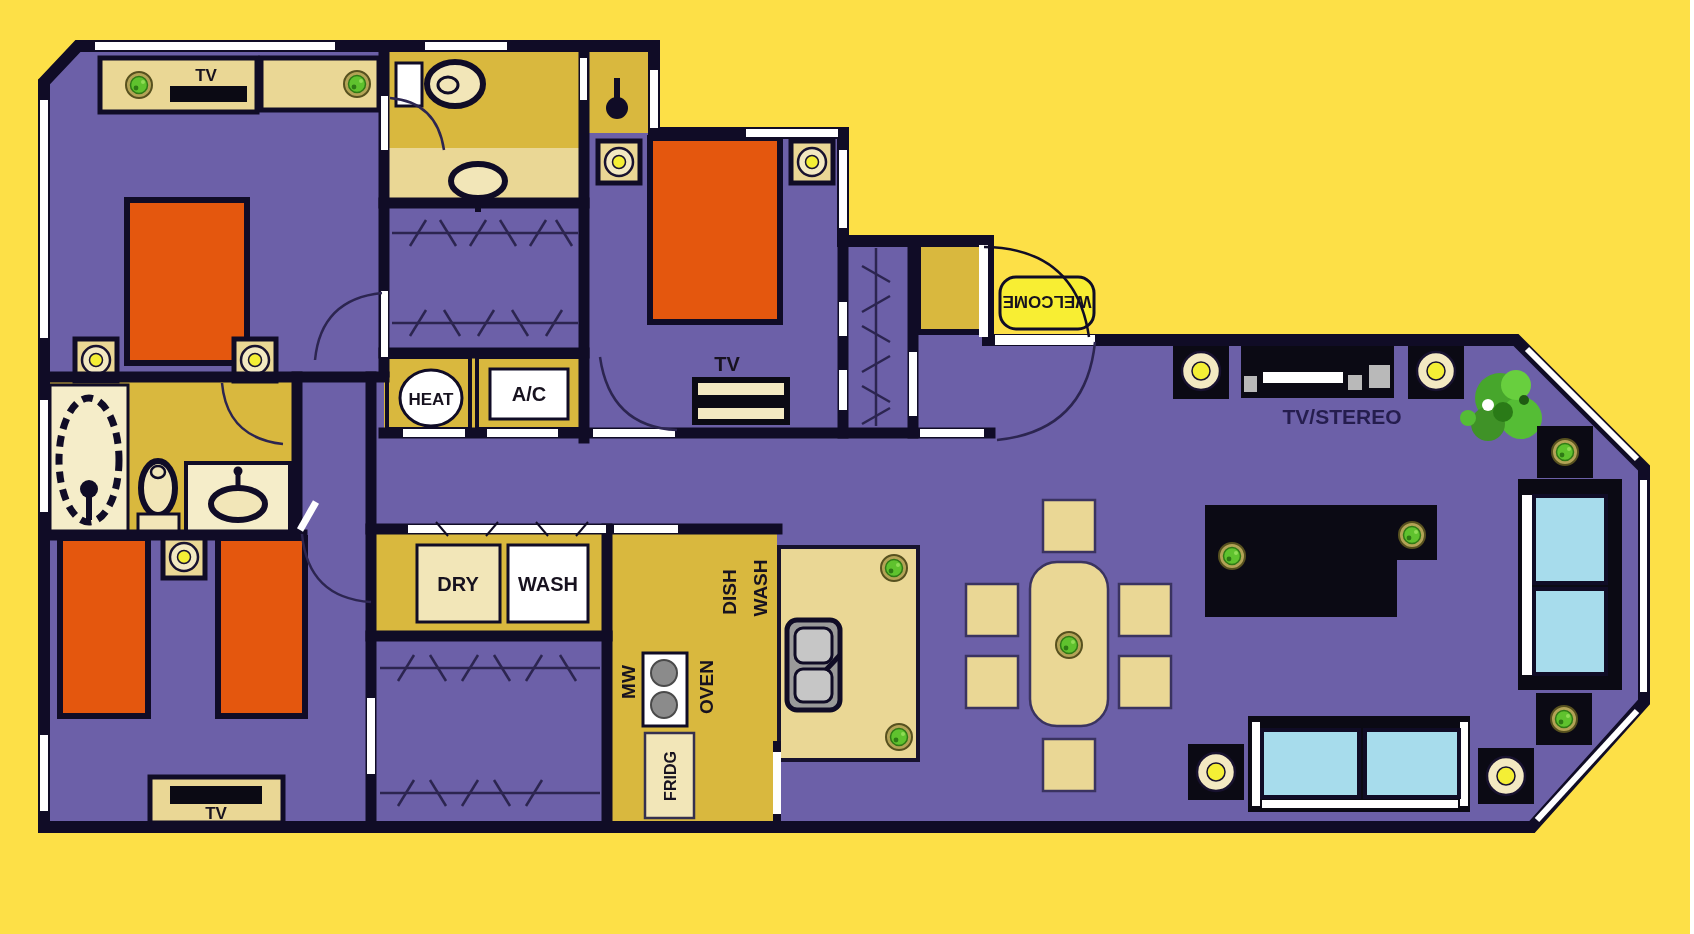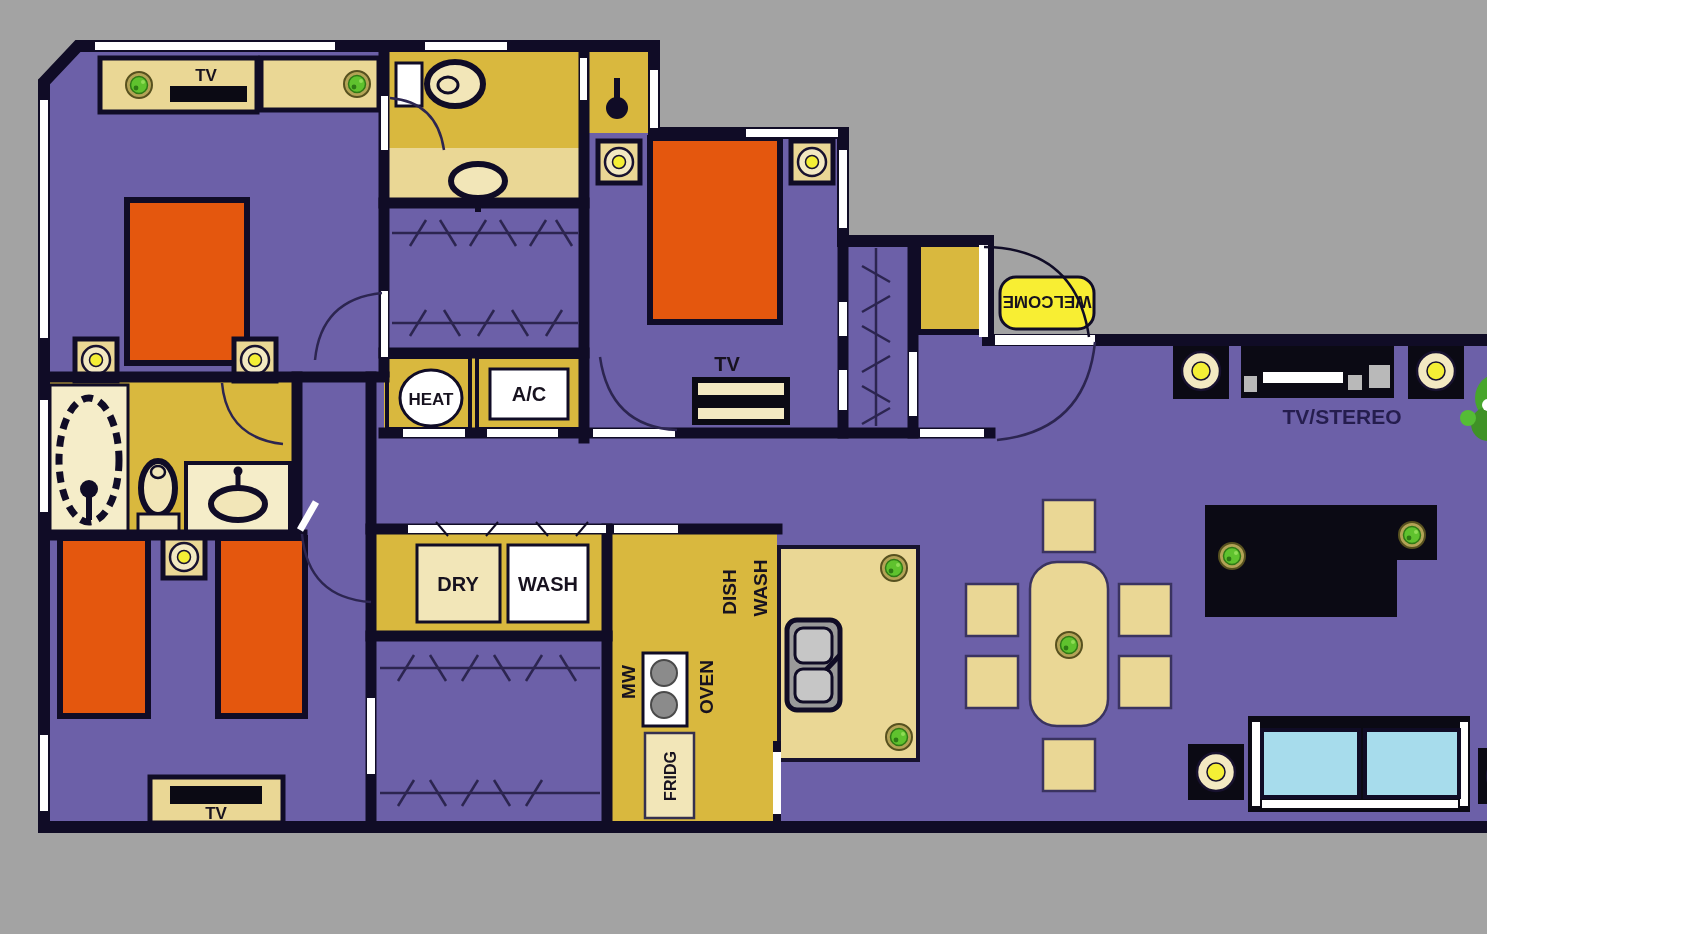--- a/index.html
+++ b/index.html
@@ -1,16 +1,16 @@
 <!DOCTYPE html>
 <html><head>
 <meta charset="utf-8">
 <style>
   html,body{margin:0;padding:0;background:#ffffff;}
-  #stage{position:relative;width:1487px;height:934px;background:#a3a3a3;overflow:hidden;}
+  #stage{position:relative;width:1690px;height:934px;background:#fde047;overflow:hidden;}
   svg{position:absolute;left:0;top:0;}
   text.lbl{font-family:"Liberation Sans","DejaVu Sans",sans-serif;font-weight:700;fill:#17121f;}
 </style>
 </head>
 <body>
 
 <div id="stage">
 <svg width="1694" height="934" viewBox="0 0 1694 934">
 
   <defs>

